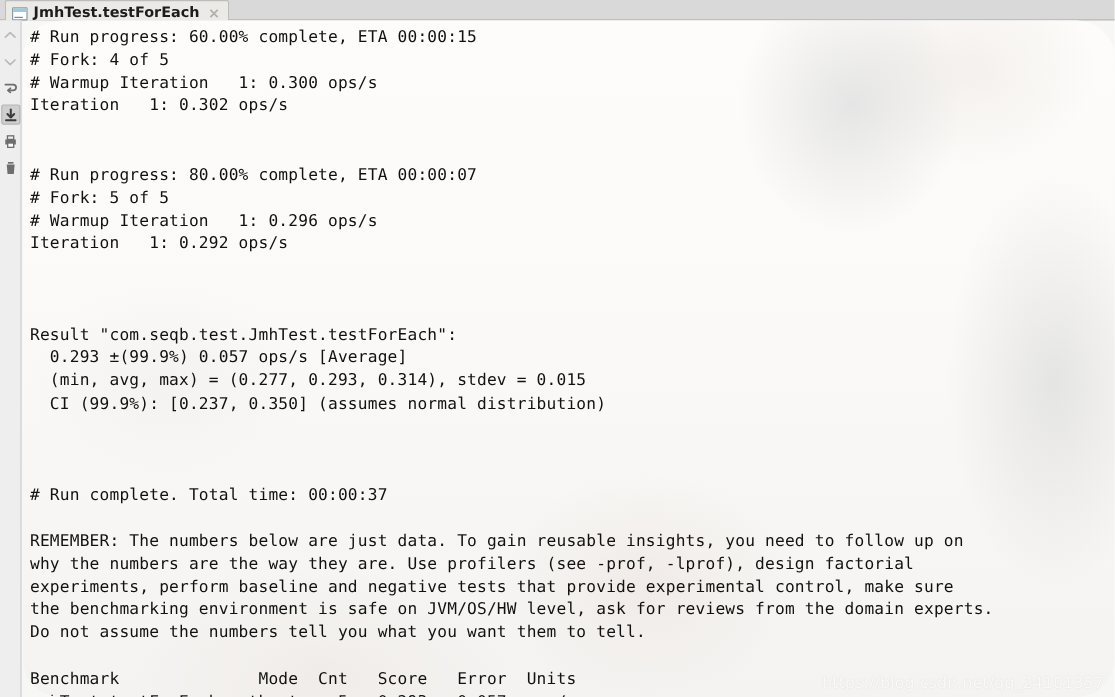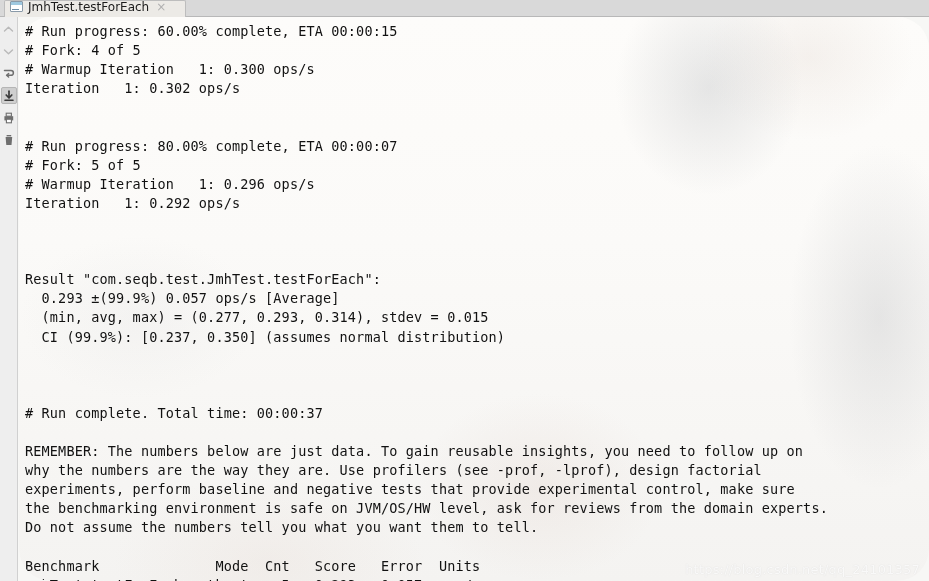--- a/index.html
+++ b/index.html
@@ -30,29 +30,30 @@
     height: 17px;
     background: #d9d9d9;
     border-bottom: 1px solid #b8b8b8;
     box-sizing: border-box;
   }
   .tab {
     position: absolute;
     top: 0; left: 4px;
     height: 17px;
     display: flex;
-    align-items: flex-start;
+    align-items: flex-end;
     gap: 5px;
-    padding: 0 19px 0 5px;
+    padding: 0 7px 0 5px;
     background: #eceae6;
     border: 1px solid #bdbdbd;
     border-bottom: none;
     border-top-left-radius: 2px;
     border-top-right-radius: 2px;
     box-sizing: border-box;
+    font-weight: bold;
   }
   .tab-icon {
     width: 13px;
     height: 11px;
     background: #ffffff;
     border: 1px solid #8a9aa8;
     border-radius: 1px;
     position: relative;
     flex: none;
     box-sizing: border-box;

